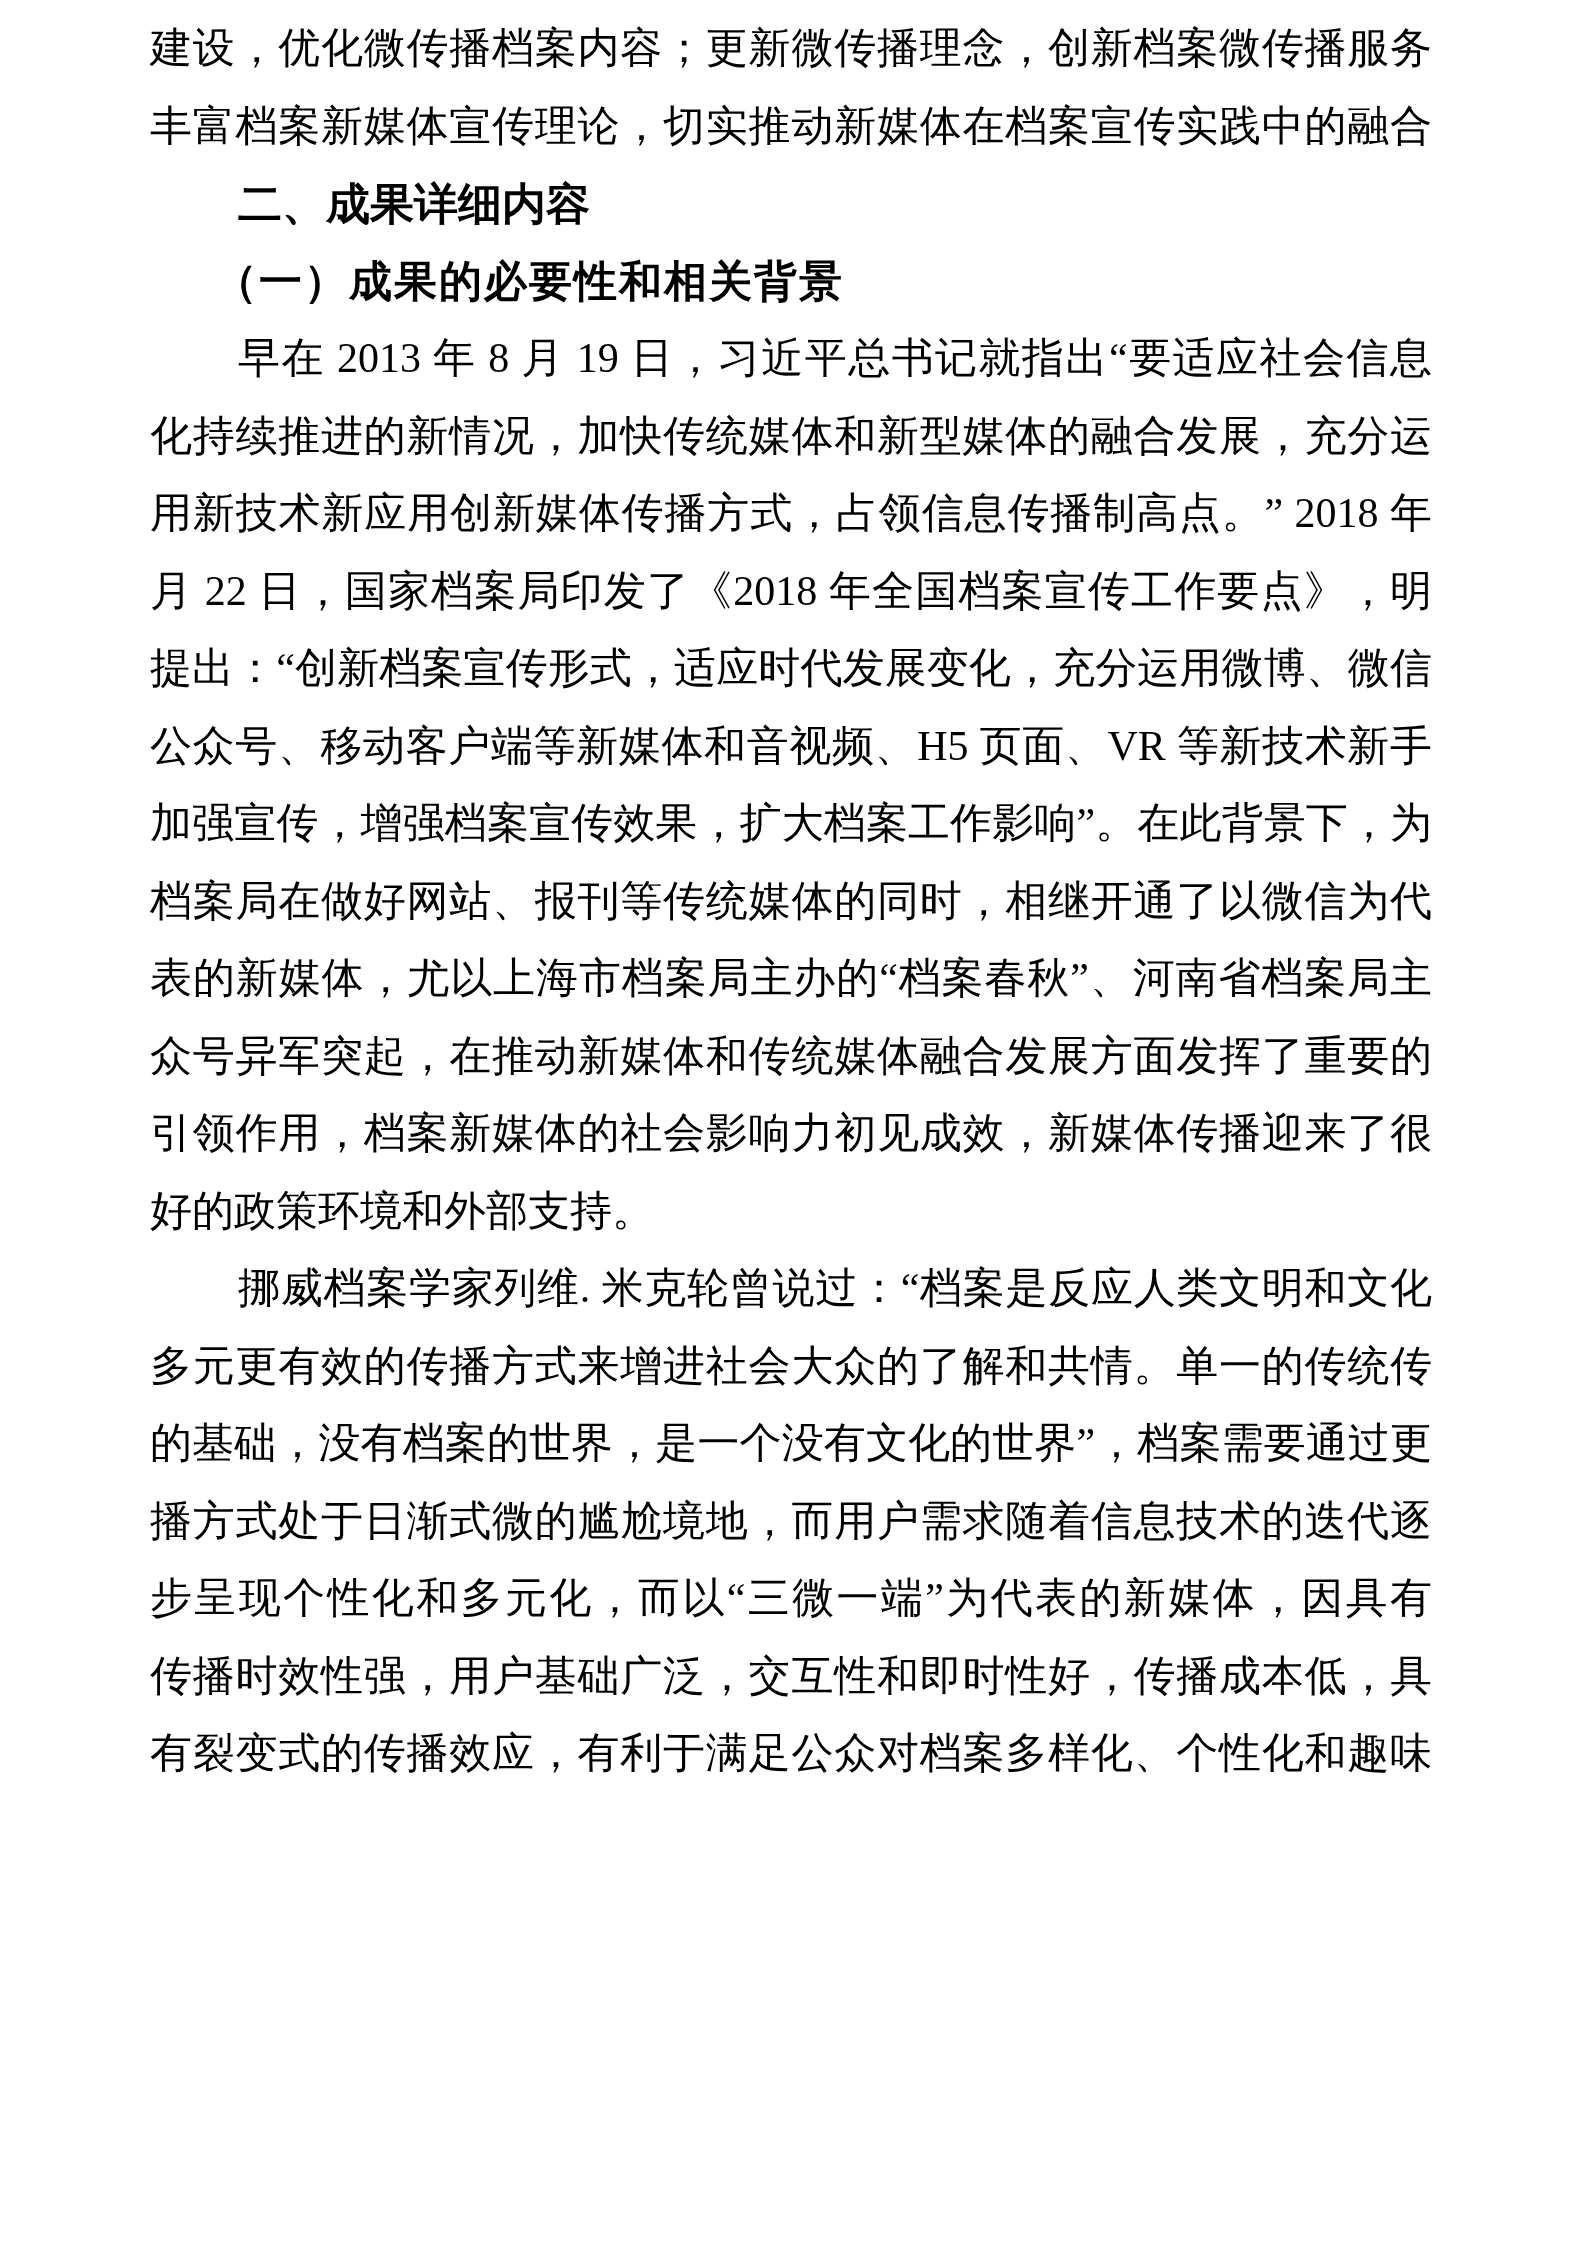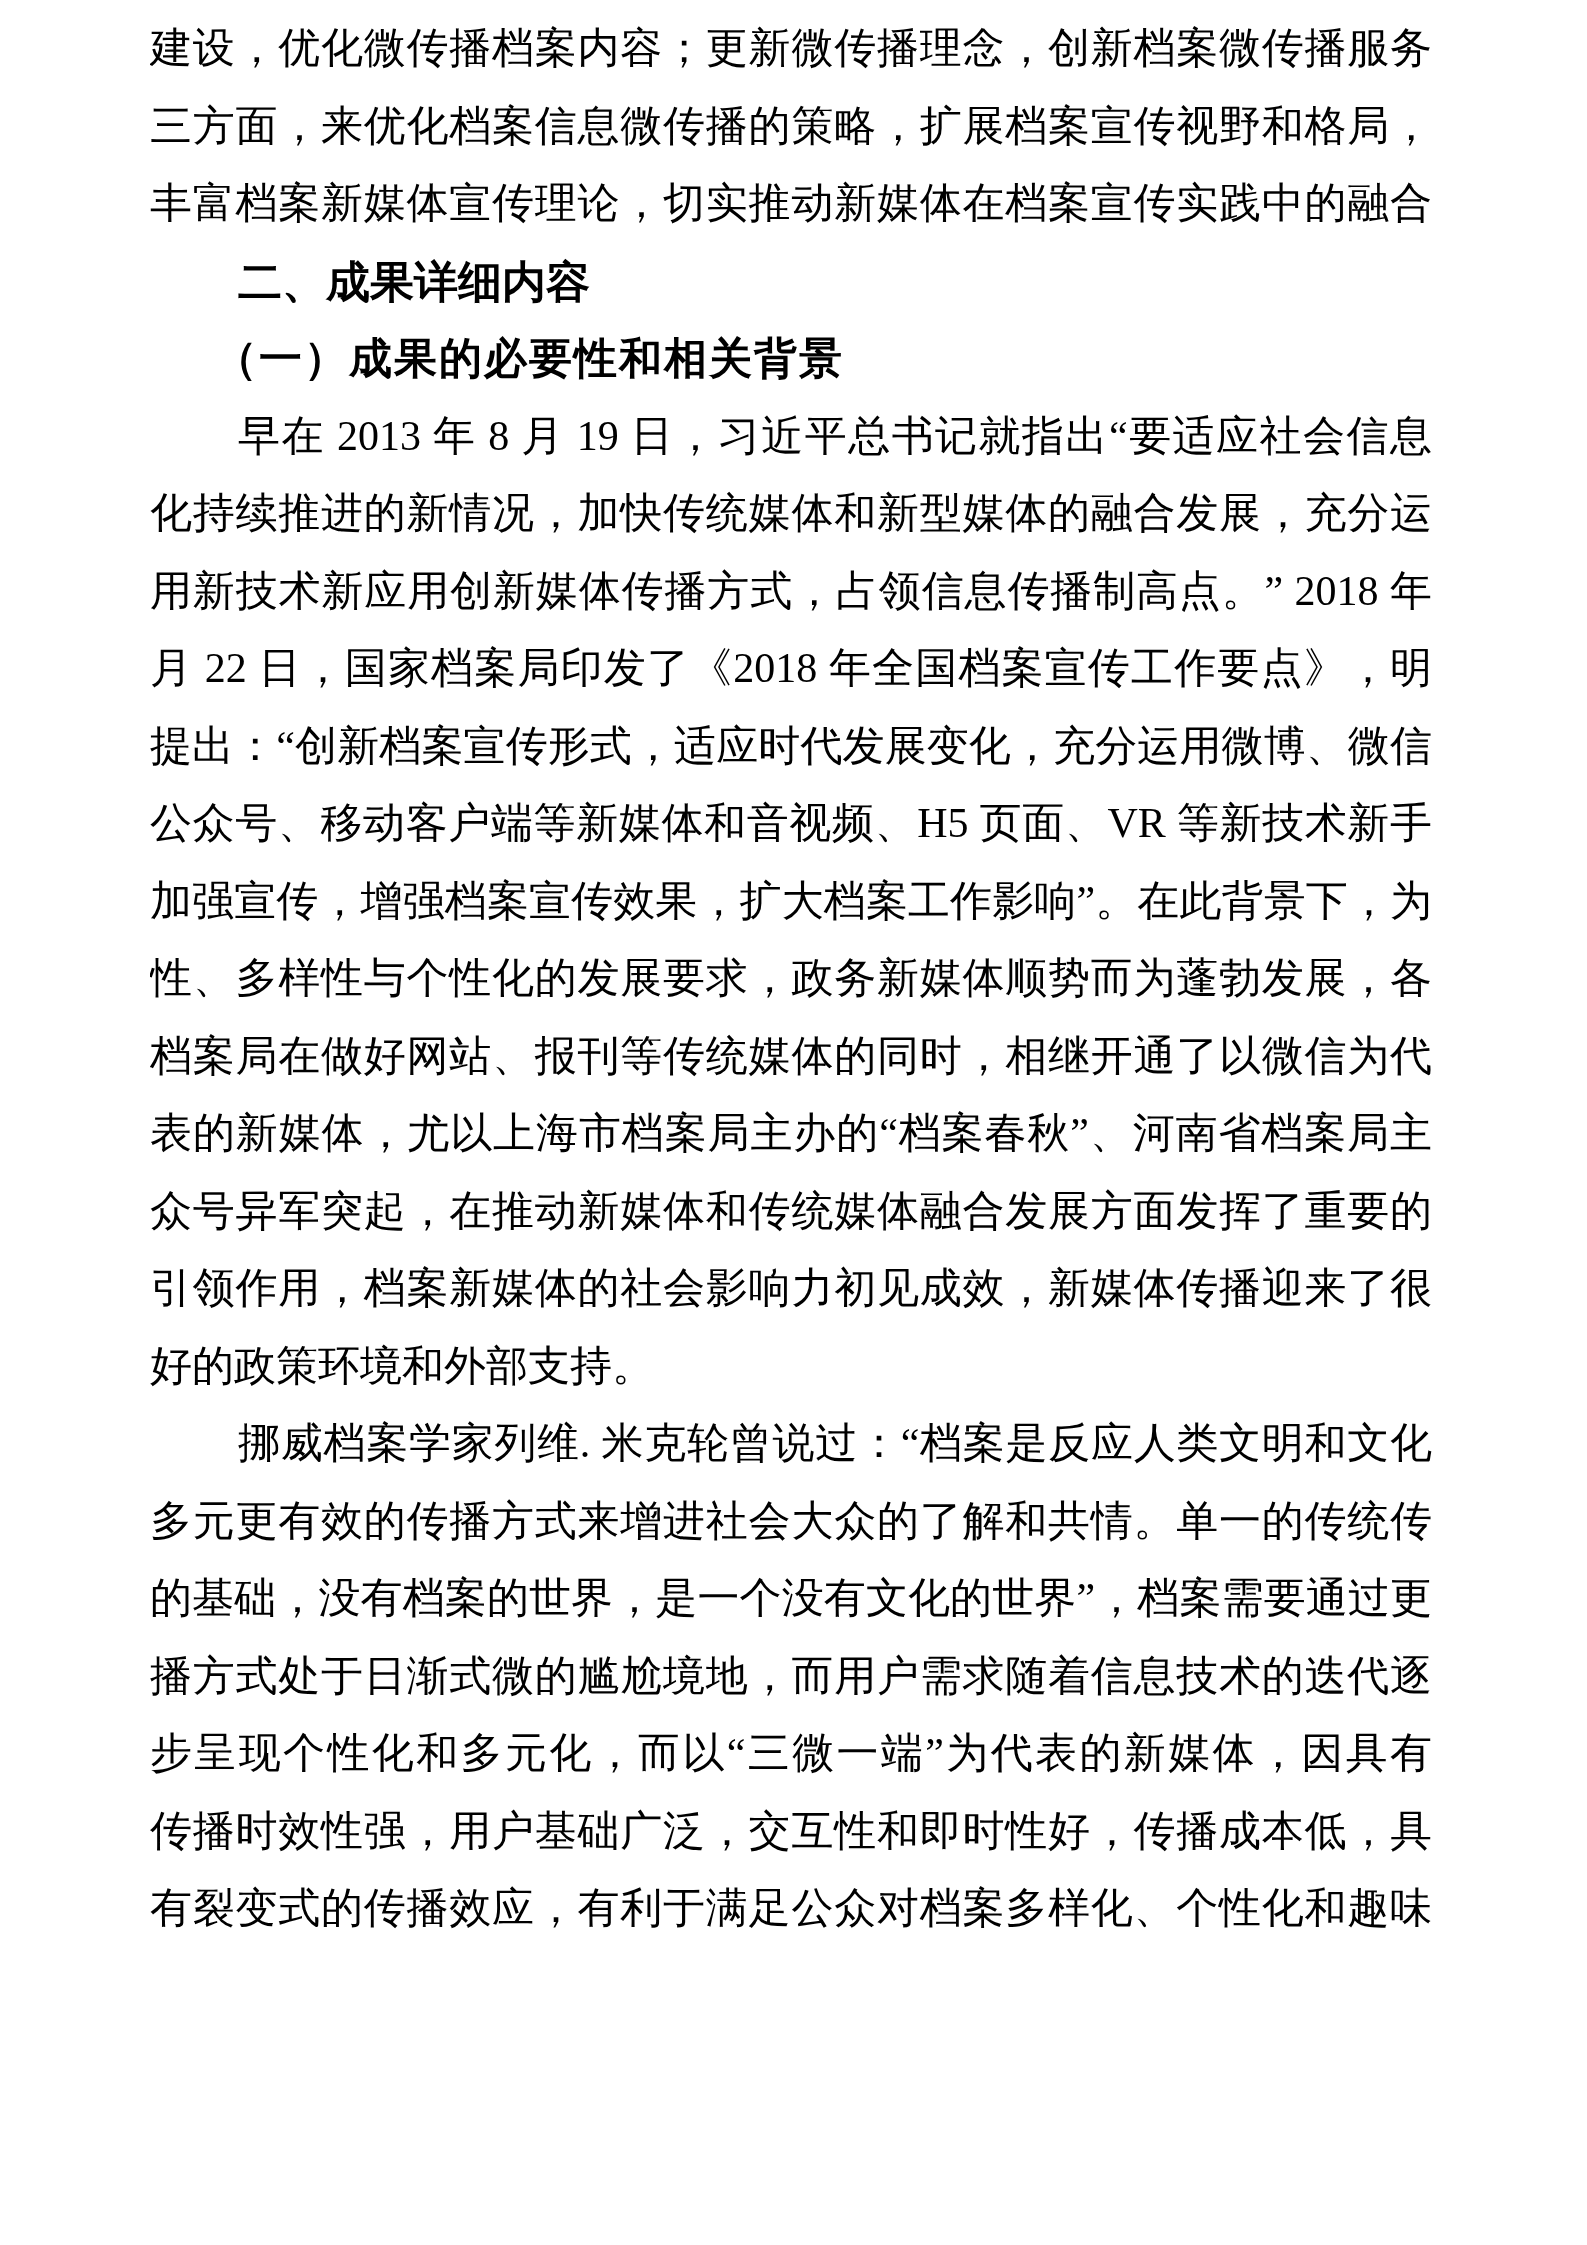--- a/index.html
+++ b/index.html
@@ -49,37 +49,35 @@
   }
 </style>
 </head>
 <body>
 
 <div class="page">
   <div class="text-column">
 
     <div>
       <div class="line j">建设，优化微传播档案内容；更新微传播理念，创新档案微传播服务</div>
-      <div class="line j">三方面，来优化档案信息微传播的策略，扩展档案宣传视野和格局，</div>
       <div class="line j">丰富档案新媒体宣传理论，切实推动新媒体在档案宣传实践中的融合</div>
     </div>
 
     <div class="h1">二、成果详细内容</div>
 
     <div class="h2">（一）成果的必要性和相关背景</div>
 
     <div>
       <div class="line j ind">早在 2013 年 8 月 19 日，习近平总书记就指出“要适应社会信息</div>
       <div class="line j">化持续推进的新情况，加快传统媒体和新型媒体的融合发展，充分运</div>
       <div class="line j">用新技术新应用创新媒体传播方式，占领信息传播制高点。” 2018 年 3</div>
       <div class="line j">月 22 日，国家档案局印发了《2018 年全国档案宣传工作要点》，明确</div>
       <div class="line j">提出：“创新档案宣传形式，适应时代发展变化，充分运用微博、微信</div>
       <div class="line j">公众号、移动客户端等新媒体和音视频、H5 页面、VR 等新技术新手段</div>
       <div class="line j">加强宣传，增强档案宣传效果，扩大档案工作影响”。在此背景下，为</div>
-      <div class="line j">性、多样性与个性化的发展要求，政务新媒体顺势而为蓬勃发展，各</div>
       <div class="line j">档案局在做好网站、报刊等传统媒体的同时，相继开通了以微信为代</div>
       <div class="line j">表的新媒体，尤以上海市档案局主办的“档案春秋”、河南省档案局主</div>
       <div class="line j">众号异军突起，在推动新媒体和传统媒体融合发展方面发挥了重要的</div>
       <div class="line j">引领作用，档案新媒体的社会影响力初见成效，新媒体传播迎来了很</div>
       <div class="line">好的政策环境和外部支持。</div>
     </div>
 
     <div>
       <div class="line j ind">挪威档案学家列维. 米克轮曾说过：“档案是反应人类文明和文化</div>
       <div class="line j">多元更有效的传播方式来增进社会大众的了解和共情。单一的传统传</div>

